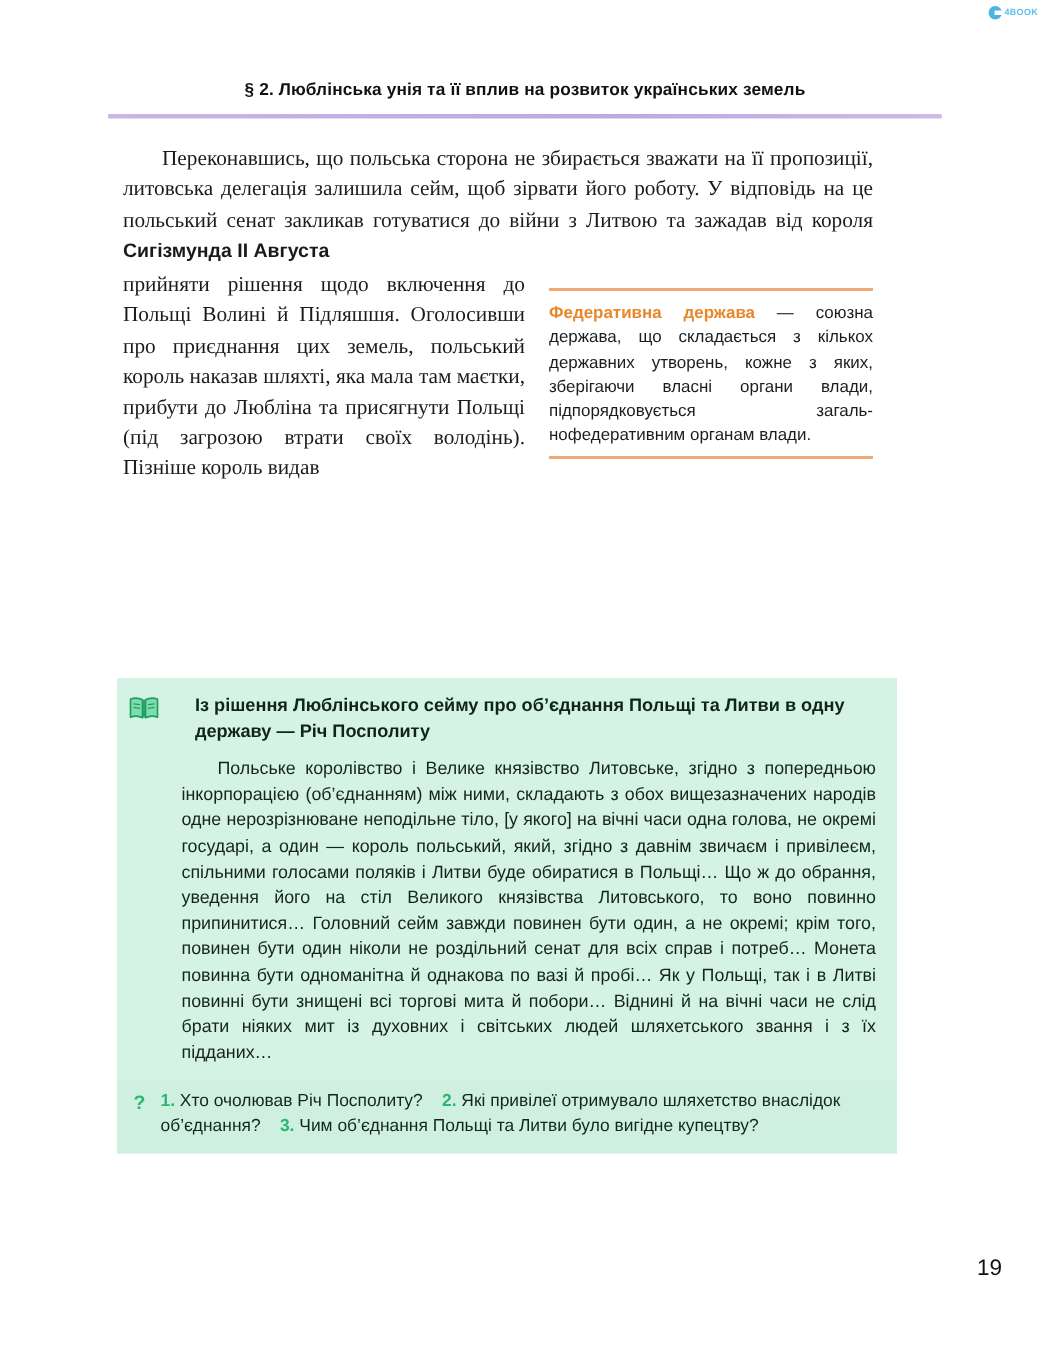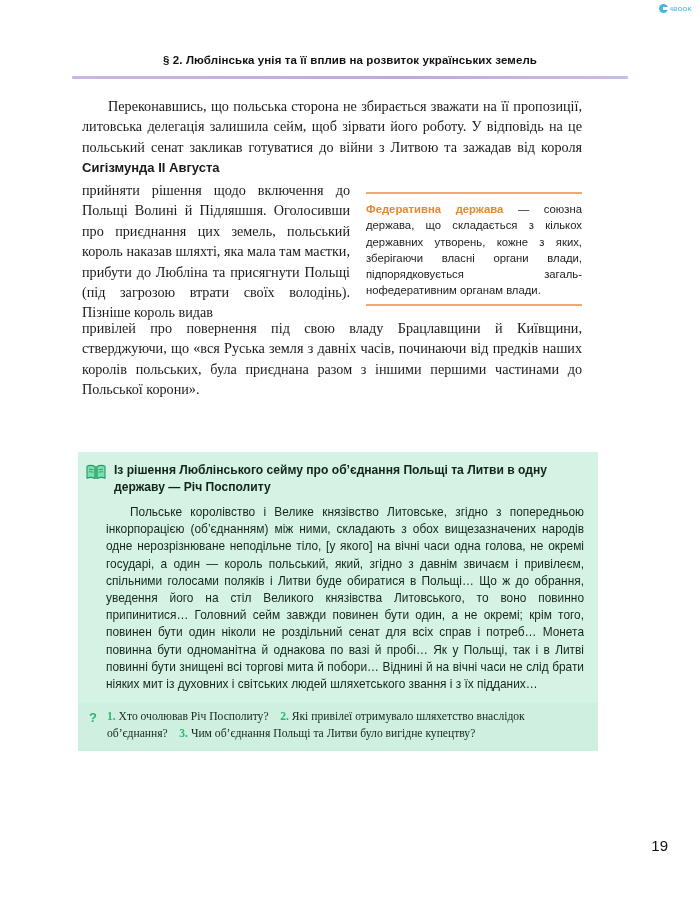--- a/index.html
+++ b/index.html
@@ -153,21 +153,21 @@
     position: absolute;
     left: 78px;
     top: 452px;
     width: 520px;
     background: #d5f3e4;
     box-sizing: border-box;
   }
   .srcbox-head {
     display: flex;
     align-items: flex-start;
-    gap: 8px;
+    gap: 24px;
     padding: 10px 12px 2px 8px;
   }
   .book-icon {
     flex: none;
     width: 20px;
     height: 16px;
     margin-top: 2px;
   }
   .srcbox-title {
     font-family: "Liberation Sans", sans-serif;
@@ -175,21 +175,21 @@
     line-height: 17px;
     font-weight: bold;
     color: #10241a;
   }
   .srcbox-body {
     font-family: "Liberation Sans", sans-serif;
     font-size: 11.9px;
     line-height: 17.2px;
     color: #15251c;
     text-align: justify;
-    padding: 6px 14px 10px 28px;
+    padding: 6px 14px 10px 43px;
   }
   .srcbox-body p { margin: 0; text-indent: 24px; }
 
   
   .qstrip {
     background: #cff0e0;
     display: flex;
     align-items: flex-start;
     gap: 7px;
     padding: 6px 14px 9px 8px;
@@ -198,21 +198,21 @@
     flex: none;
     width: 14px;
     font-family: "Liberation Sans", sans-serif;
     font-weight: bold;
     font-size: 13px;
     color: #2bb673;
     text-align: center;
     line-height: 17px;
   }
   .q-text {
-    font-family: Liberation Serif, serif;
+    font-family: Liberation Sans, sans-serif;
     font-size: 11.6px;
     line-height: 16.6px;
     color: #15251c;
     flex: 1;
   }
   .qnum {
     color: #2bb673;
     font-weight: bold;
   }
 
@@ -257,21 +257,20 @@
 
   <div class="defbox">
     <div class="defbox-rule-top"></div>
     <div class="defbox-inner">
       <span class="term">Федеративна держава</span><span> — союзна держа­ва, що складається з кількох державних утворень, кожне з яких, зберігаючи власні органи влади, підпорядковується загаль­нофедеративним органам влади.</span>
     </div>
     <div class="defbox-rule-bottom"></div>
   </div>
 
   <div class="col block-c">
-    <p>привілей про повернення під свою владу Брацлавщини й Київщини, стверджуючи, що «вся Руська земля з давніх часів, починаючи від предків наших королів польських, була приєднана разом з іншими першими частинами до Польської корони».</p>
   </div>
 
   <div class="srcbox">
     <div class="srcbox-head">
       <svg class="book-icon" viewBox="0 0 20 16" aria-hidden="true">
         <path d="M1 2.2c2.6-1.1 5.2-1.1 8 .3v12c-2.8-1.4-5.4-1.4-8-.3z" fill="#7fdcae" stroke="#1f9e62" stroke-width="1.1" stroke-linejoin="round"></path>
         <path d="M19 2.2c-2.6-1.1-5.2-1.1-8 .3v12c2.8-1.4 5.4-1.4 8-.3z" fill="#7fdcae" stroke="#1f9e62" stroke-width="1.1" stroke-linejoin="round"></path>
         <line x1="10" y1="2.6" x2="10" y2="14.4" stroke="#1f9e62" stroke-width="1.2"></line>
         <line x1="3" y1="5.2" x2="7.4" y2="5.8" stroke="#1f9e62" stroke-width="0.8"></line>
         <line x1="3" y1="7.6" x2="7.4" y2="8.2" stroke="#1f9e62" stroke-width="0.8"></line>

